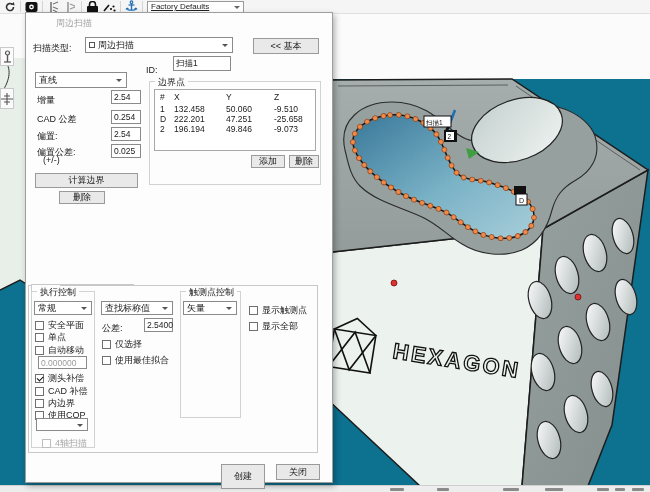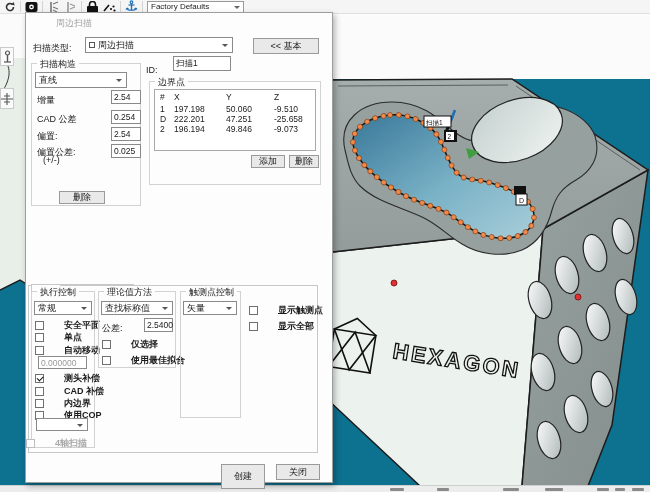--- a/index.html
+++ b/index.html
@@ -5,21 +5,21 @@
   * { margin:0; padding:0; box-sizing:border-box; }
   html,body { width:650px; height:492px; overflow:hidden; background:#fff;
     font-family:"Liberation Sans","DejaVu Sans",sans-serif; font-size:9px; color:#1a1a1a; }
 
   
   #toolbar { position:absolute; left:0; top:0; width:650px; height:14px;
     background:#f5f5f5; border-bottom:1px solid #e0e0e0; display:flex; align-items:center; gap:4px; padding-left:3px; z-index:5;}
   .tbico { width:13px; height:12px; display:flex; align-items:center; justify-content:center; flex:none; }
   .tbsep { width:1px; height:11px; background:#d4d4d4; flex:none; }
   #preset-combo { position:relative; width:97px; height:12px; background:#fff; border:1px solid #9a9a9a;
-    font-size:8px; display:flex; align-items:center; padding:0 12px 0 3px; color:#222; }
+    font-size:8px; display:flex; align-items:center; padding:0 12px 0 3px; color:#222;text-decoration:underline; }
   #preset-combo::after { content:""; position:absolute; right:3px; top:4px; border:3px solid transparent; border-top-color:#666; }
 
   
   .miniico { position:absolute; width:14px; height:19px; background:#fbfbfb; border:1px solid #c9c9c9;
     display:flex; align-items:center; justify-content:center; z-index:4; }
 
   
   #viewport { position:absolute; left:0; top:0; width:650px; height:492px; z-index:1; }
 
   
@@ -37,21 +37,21 @@
     display:flex; align-items:center; padding:0 13px 0 3px; white-space:nowrap; overflow:hidden; }
   .combo::after { content:""; position:absolute; right:4px; top:50%; margin-top:-1px;
     border:3px solid transparent; border-top-color:#555; }
   .tbox { position:absolute; background:#fff; border:1px solid #8a8a8a; font-size:8.5px;
     display:flex; align-items:center; padding:0 2px; white-space:nowrap; }
   .btn { position:absolute; background:#e9e9e9; border:1px solid #9a9a9a; font-size:9px;
     display:flex; align-items:center; justify-content:center; white-space:nowrap; }
   .grp { position:absolute; border:1px solid #d2d2d2; }
   .glabel { position:absolute; top:-6px; left:5px; background:#fdfdfd; padding:0 3px; font-size:9px; white-space:nowrap; }
 
-  .cbrow { position:absolute; display:flex; align-items:center; gap:20px; font-size:9px; white-space:nowrap;font-weight:bold; }
+  .cbrow { position:absolute; display:flex; align-items:center; gap:4px; font-size:9px; white-space:nowrap; }
   .cb { width:9px; height:9px; border:1px solid #707070; background:#fff; position:relative; flex:none; }
   .cb.on::after { content:""; position:absolute; left:1px; top:1px; width:5px; height:2.5px;
     border-left:1.4px solid #111; border-bottom:1.4px solid #111; transform:rotate(-45deg); }
   .cbrow.dis { color:#a8a8a8; } .cbrow.dis .cb { border-color:#bdbdbd; }
 
   .tab { position:absolute; top:271px; height:13px; padding:0 5px; font-size:9px; display:flex; align-items:center;
     border:1px solid #c8c8c8; border-bottom:none; background:#f1f1f1; z-index:2; }
   .tab.active { background:#fdfdfd; height:14px; z-index:4; }
   #tabpanel { position:absolute; left:2px; top:272px; width:290px; height:168px; border:1px solid #c8c8c8; background:#fdfdfd; z-index:3; }
 
@@ -255,50 +255,48 @@
 <div id="dialog">
   <div id="dlg-title">周边扫描</div>
 
   <div class="lbl" style="left:7px;top:29px">扫描类型:</div>
   <div class="combo" style="left:59px;top:24px;width:148px;height:16px">
     <span class="mini-square"></span>
     <span>周边扫描</span>
   </div>
   <div class="btn" style="left:227px;top:25px;width:66px;height:16px">&lt;&lt; 基本</div>
 
-  <div class="grp" style="left:5px;top:50px;width:110px;height:143px">
-    <span class="glabel">扫描构造</span>
-  </div>
   <div class="combo" style="left:9px;top:59px;width:92px;height:16px">
     <span>直线</span>
   </div>
   <div class="lbl" style="left:11px;top:81px">增量</div>
   <div class="tbox" style="left:85px;top:77px;width:30px;height:14px">2.54</div>
   <div class="lbl" style="left:11px;top:100px">CAD 公差</div>
   <div class="tbox" style="left:85px;top:97px;width:30px;height:14px">0.254</div>
   <div class="lbl" style="left:11px;top:117px">偏置:</div>
   <div class="tbox" style="left:85px;top:114px;width:30px;height:14px">2.54</div>
   <div class="lbl" style="left:11px;top:133px">偏置公差:</div>
   <div class="lbl" style="left:17px;top:142px">(+/-)</div>
   <div class="tbox" style="left:85px;top:131px;width:30px;height:14px">0.025</div>
+  <div class="btn" style="left:9px;top:160px;width:103px;height:15px">计算边界</div>
   <div class="btn" style="left:33px;top:178px;width:46px;height:13px">删除</div>
 
   <div class="lbl" style="left:120px;top:52px">ID:</div>
   <div class="tbox" style="left:147px;top:43px;width:58px;height:15px">扫描1</div>
 
   <div class="grp" style="left:123px;top:68px;width:172px;height:104px">
     <span class="glabel">边界点</span>
   </div>
   <div id="btable" style="left:128px;top:76px;width:162px;height:62px">
     <span class="tc thead" style="left:5px;top:2px">#</span>
     <span class="tc thead" style="left:19px;top:2px">X</span>
     <span class="tc thead" style="left:71px;top:2px">Y</span>
     <span class="tc thead" style="left:119px;top:2px">Z</span>
     <span class="tc" style="left:5px;top:14px">1</span>
-    <span class="tc" style="left:19px;top:14px">197.198</span>
+    <span class="tc" style="left:19px;top:14px">132.458</span>
     <span class="tc" style="left:71px;top:14px">50.060</span>
     <span class="tc" style="left:119px;top:14px">-9.510</span>
     <span class="tc" style="left:5px;top:24px">D</span>
     <span class="tc" style="left:19px;top:24px">222.201</span>
     <span class="tc" style="left:71px;top:24px">47.251</span>
     <span class="tc" style="left:119px;top:24px">-25.658</span>
     <span class="tc" style="left:5px;top:34px">2</span>
     <span class="tc" style="left:19px;top:34px">196.194</span>
     <span class="tc" style="left:71px;top:34px">49.846</span>
     <span class="tc" style="left:119px;top:34px">-9.073</span>
@@ -342,28 +340,25 @@
       <span class="cb"></span>
       <span>内边界</span>
     </div>
   <div class="cbrow" style="left:9px;top:396px;z-index:4">
       <span class="cb"></span>
       <span>使用COP</span>
     </div>
   <div class="combo" style="left:10px;top:405px;width:52px;height:13px;z-index:4">
       <span></span>
     </div>
-  <div class="cbrow dis" style="left:0;top:424px;z-index:4">
+  <div class="cbrow dis" style="left:16px;top:424px;z-index:4">
       <span class="cb"></span>
       <span>4轴扫描</span>
     </div>
 
-  <div class="grp" style="left:72px;top:278px;width:78px;height:77px;z-index:4">
-    <span class="glabel">理论值方法</span>
-  </div>
   <div class="combo" style="left:75px;top:288px;width:72px;height:14px;z-index:4">
     <span>查找标称值</span>
   </div>
   <div class="lbl" style="left:76px;top:309px;z-index:4">公差:</div>
   <div class="tbox" style="left:118px;top:305px;width:29px;height:14px;z-index:4">2.5400</div>
   <div class="cbrow" style="left:76px;top:325px;z-index:4">
       <span class="cb"></span>
       <span>仅选择</span>
     </div>
   <div class="cbrow" style="left:76px;top:341px;z-index:4">

